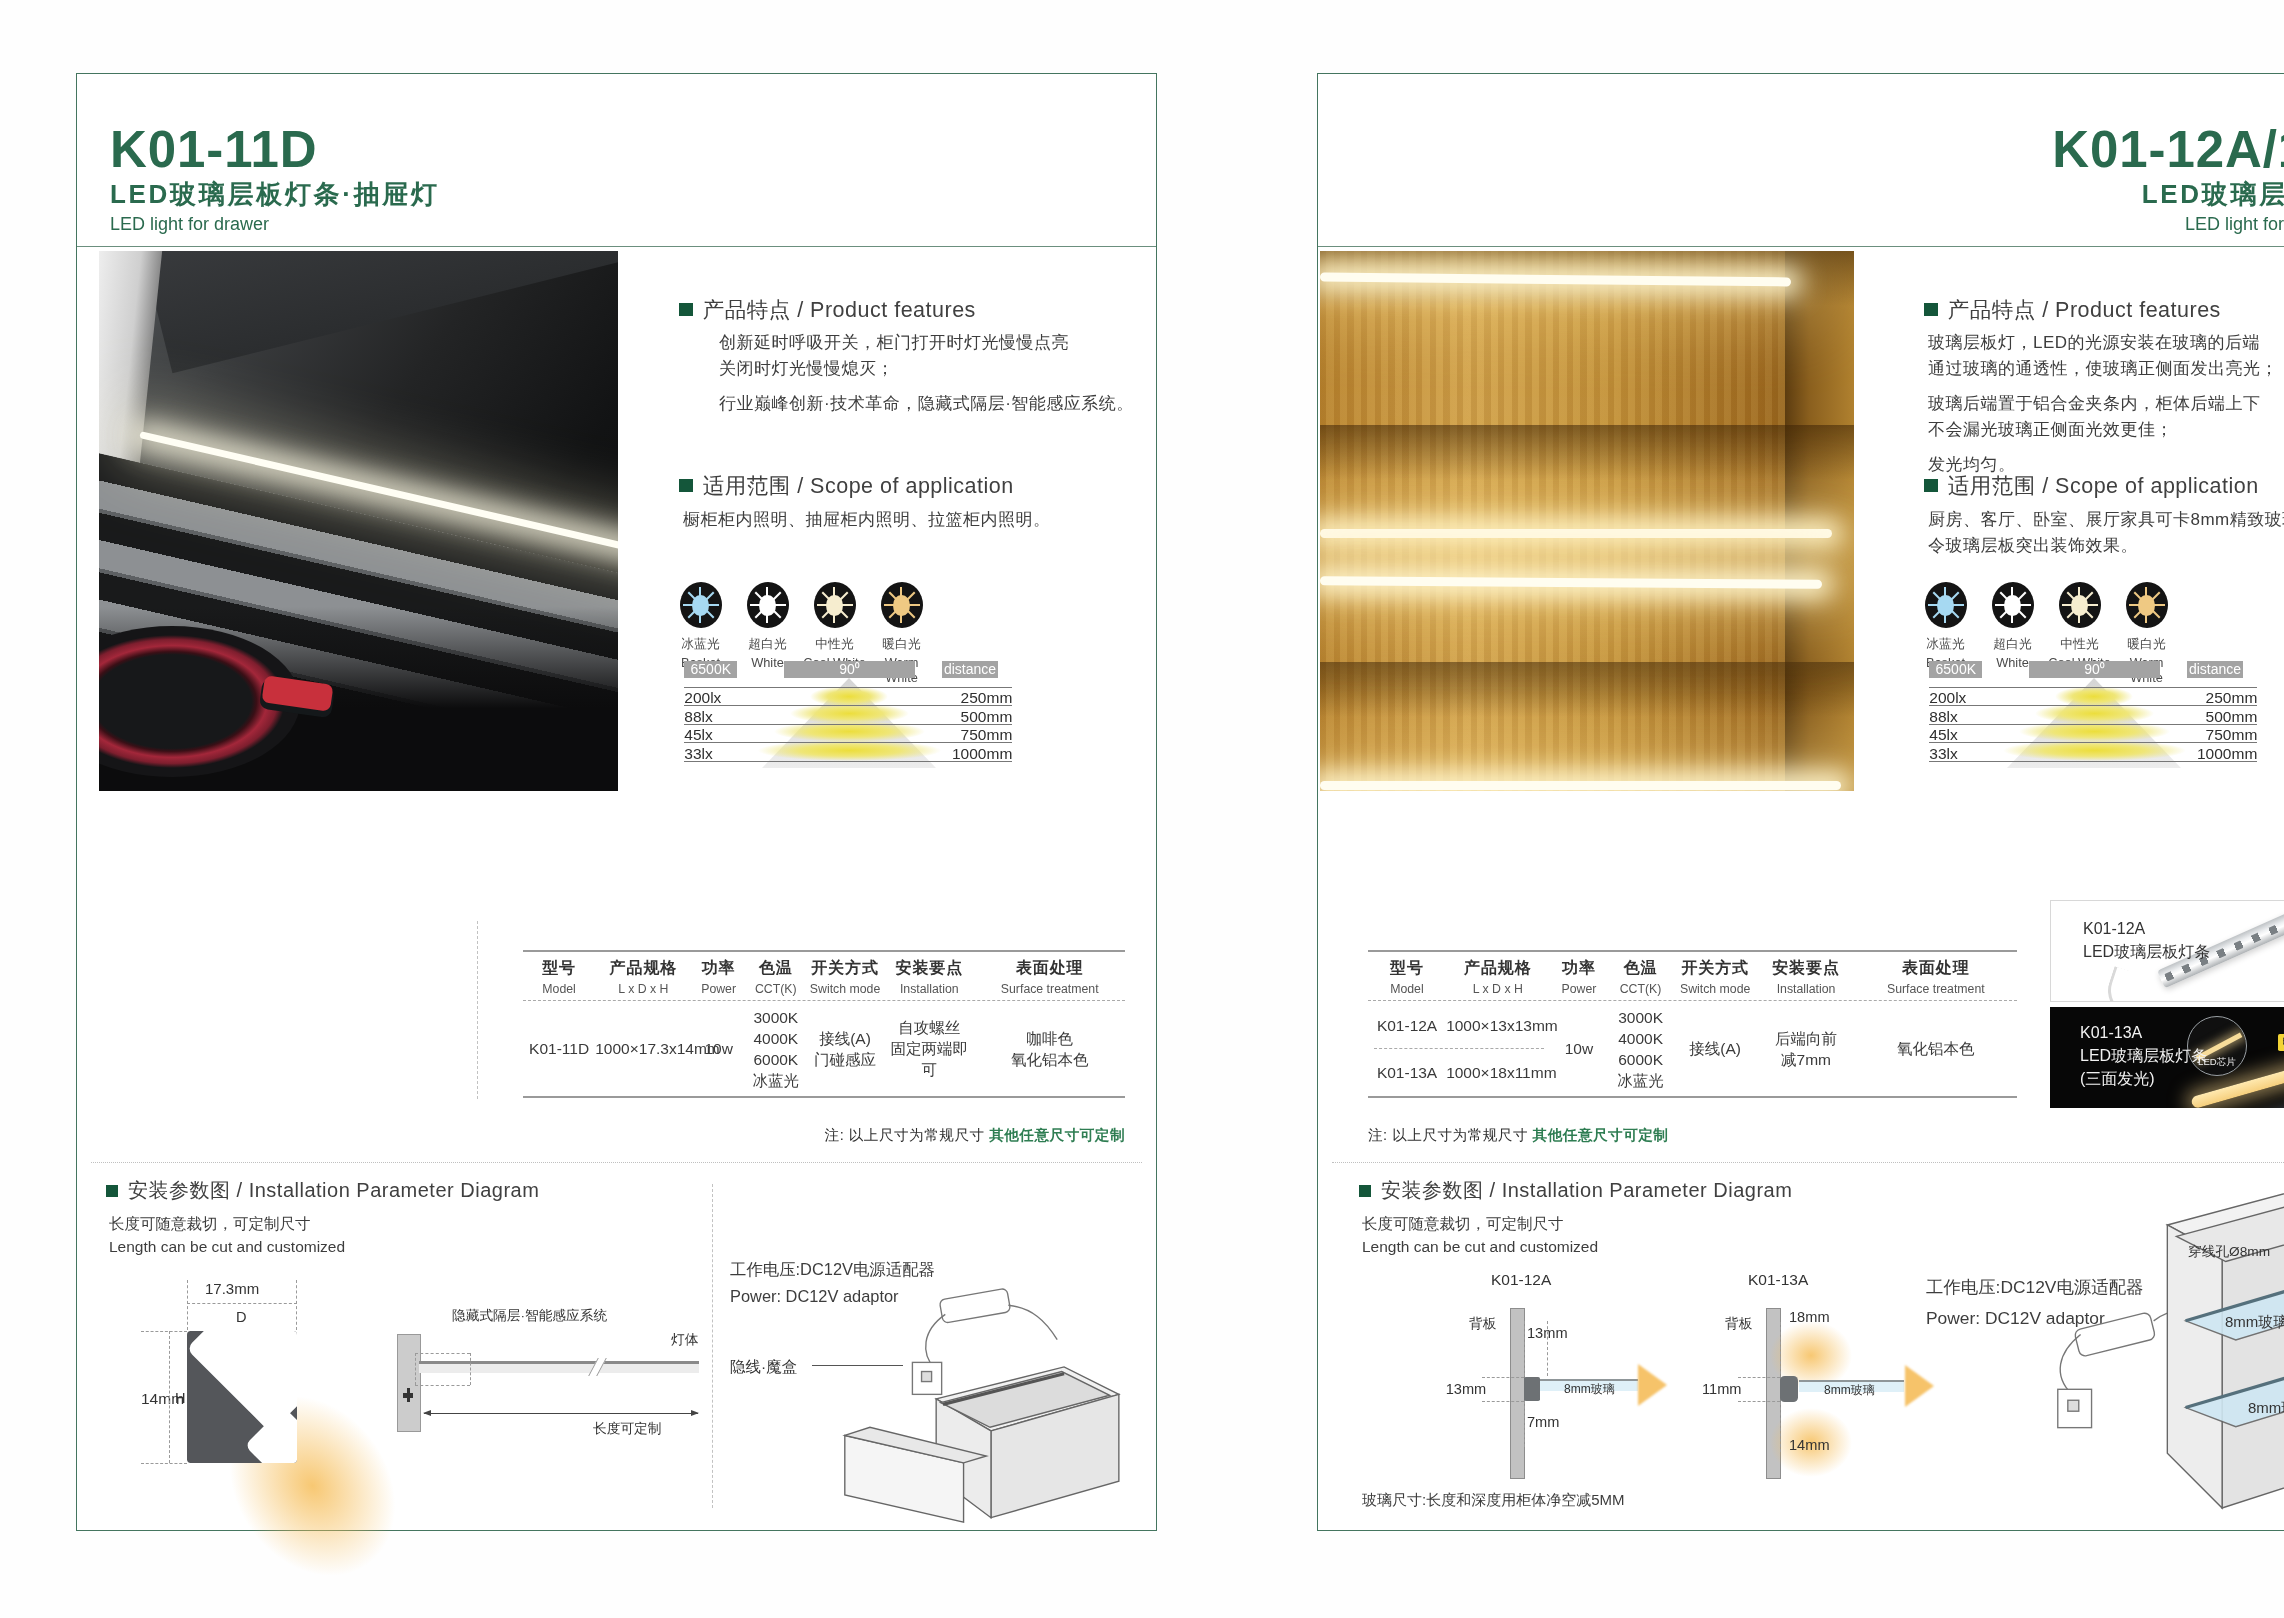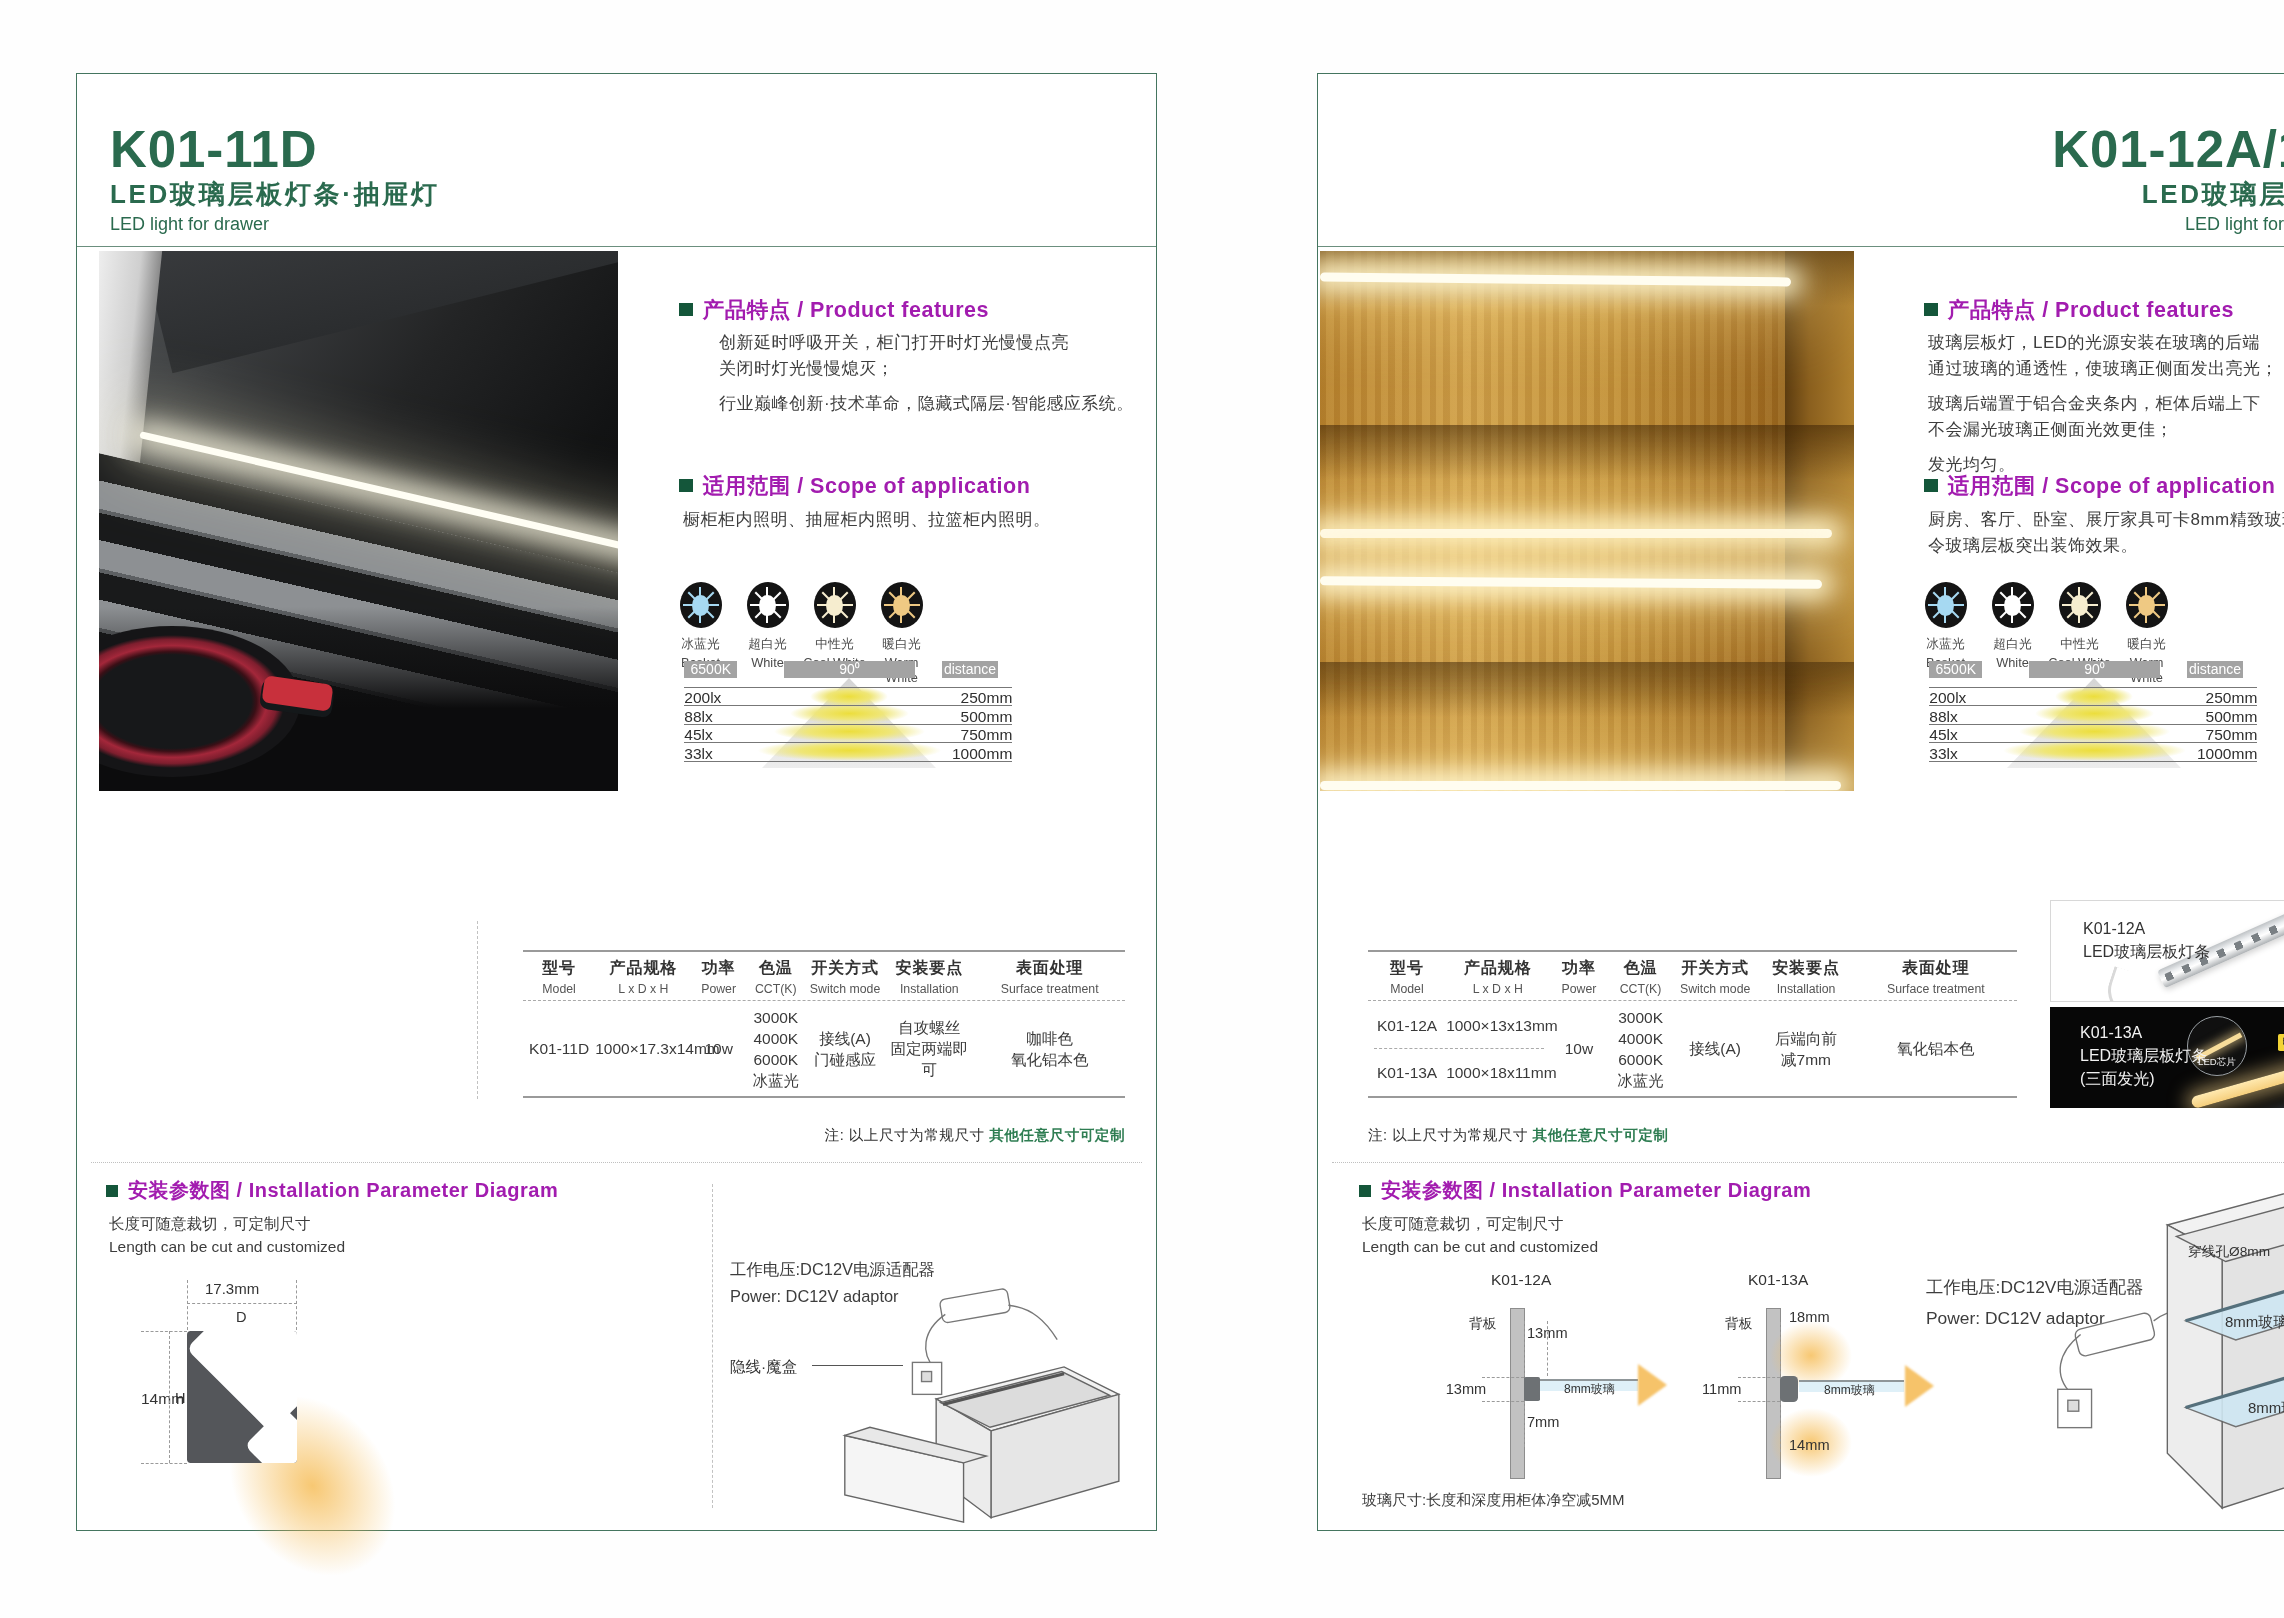--- a/index.html
+++ b/index.html
@@ -7,21 +7,21 @@
   .abs{position:absolute;}
   .page{position:absolute;top:73px;width:1079px;height:1456px;border:1.4px solid #44755f;background:#ffffff;}
   #page-l{left:76px;}
   #page-r{left:1317px;width:1088px;}
   .hdr-line{position:absolute;left:0;right:0;top:172px;height:1.4px;background:#6b8f7e;}
   .title-model{font-size:51px;font-weight:bold;color:#2a6a4e;letter-spacing:0.9px;line-height:54px;}
   .title-cn{font-size:26px;font-weight:bold;color:#2a6a4e;letter-spacing:2.7px;line-height:35px;}
   .title-en{font-size:18px;color:#2a6a4e;line-height:25.6px;}
   .sec-hdr{display:flex;align-items:center;gap:10px;}
   .sec-sq{width:13.7px;height:13.7px;background:#14563a;}
-  .sec-txt{font-size:21.5px;font-weight:bold;color:#a21caf;letter-spacing:0.5px;}
+  .sec-txt{font-size:21.5px;font-weight:normal;color:#404040;letter-spacing:0.5px;}
   .body-txt{font-size:17px;color:#3d3d3d;line-height:25.6px;letter-spacing:0.5px;}
   .para{margin:0 0 10px 0;}
   
   .icons{display:flex;}
   .icon{width:67px;text-align:center;}
   .icon-ellipse{position:relative;width:42px;height:46px;border-radius:50%;background:#141414;margin:0 auto;}
   .bulb{position:absolute;left:50%;top:50%;width:16.4px;height:21px;margin:-10.5px 0 0 -8.2px;border-radius:50%;background:currentColor;}
   .rays,.rays2{position:absolute;left:50%;top:50%;width:36px;height:36px;margin:-18px 0 0 -18px;
     background:linear-gradient(currentColor,currentColor) center/100% 2.3px no-repeat,linear-gradient(currentColor,currentColor) center/2.3px 100% no-repeat;}
   .rays2{transform:rotate(45deg);}
@@ -296,20 +296,35 @@
       <div class="abs dim" style="left:0px;top:110px;font-size:15.5px;">14mm</div>
       <div class="dash-v" style="left:28px;top:51px;height:132px;"></div>
       <div class="abs dim" style="left:34px;top:110px;">H</div>
       <div class="halo" style="left:96px;top:110px;width:151px;height:192px;transform:rotate(-35deg);"></div>
       <div class="abs" style="left:46px;top:51px;width:110px;height:132px;background:#54565a;border-radius:3.7px;overflow:hidden;">
         <div class="abs" style="left:13.7px;top:-18px;width:119px;height:91px;background:#fff;transform:rotate(45deg);border-radius:8.2px;"></div>
         <div class="abs" style="left:69px;top:87px;width:55px;height:55px;background:#fff;border-radius:7.3px;transform:rotate(45deg);"></div>
       </div>
     </div>
 
+    <div class="abs" style="left:320px;top:1233px;width:311px;height:128px;">
+      <div class="abs lbl" style="left:55px;top:0px;width:256px;">隐藏式隔层·智能感应系统</div>
+      <div class="abs lbl" style="left:274px;top:24px;">灯体</div>
+      <div class="abs" style="left:0px;top:27px;width:22px;height:96px;background:#cccccc;border:0.5px solid #999;"></div>
+      <div class="abs" style="left:22px;top:54px;width:280px;height:12px;background:linear-gradient(180deg,#8a8a8a 0 3.2px,#ececec 3.2px 100%);"></div>
+      <div class="abs" style="left:196px;top:51px;width:7.3px;height:18px;background:#fff;transform:skewX(-28deg);border-left:0.9px solid #999;border-right:0.9px solid #999;"></div>
+      <div class="dash-v" style="left:18px;top:46px;height:32px;"></div>
+      <div class="dash-h" style="left:18px;top:46px;width:55px;"></div>
+      <div class="dash-v" style="left:73px;top:46px;height:32px;"></div>
+      <div class="dash-h" style="left:18px;top:78px;width:55px;"></div>
+      <div class="abs" style="left:6.4px;top:86px;width:10px;height:4.6px;background:#333;"></div>
+      <div class="abs" style="left:10px;top:81px;width:2.7px;height:13.7px;background:#333;"></div>
+      <div class="arrowline" style="left:27px;top:106px;width:274px;"></div>
+      <div class="abs lbl" style="left:196px;top:113px;">长度可定制</div>
+    </div>
 
     <div class="v-dash" style="left:635px;top:1110px;height:324px;"></div>
 
     <div class="abs small-txt" style="left:653px;top:1184px;font-size:16.4px;">工作电压:DC12V电源适配器</div>
     <div class="abs small-txt" style="left:653px;top:1211px;font-size:16.4px;">Power: DC12V adaptor</div>
     <div class="abs lbl" style="left:653px;top:1283px;font-size:15.5px;">隐线·魔盒</div>
     <div class="leader" style="left:735px;top:1291px;width:91px;height:0.9px;"></div>
     <svg class="abs" style="left:713px;top:1206px;" width="338" height="247" viewBox="0 0 740 540">
       <g fill="none" stroke="#777" stroke-width="3">
         <rect x="330" y="30" width="150" height="52" rx="12" fill="#ffffff" transform="rotate(-10 405 56)"></rect>

